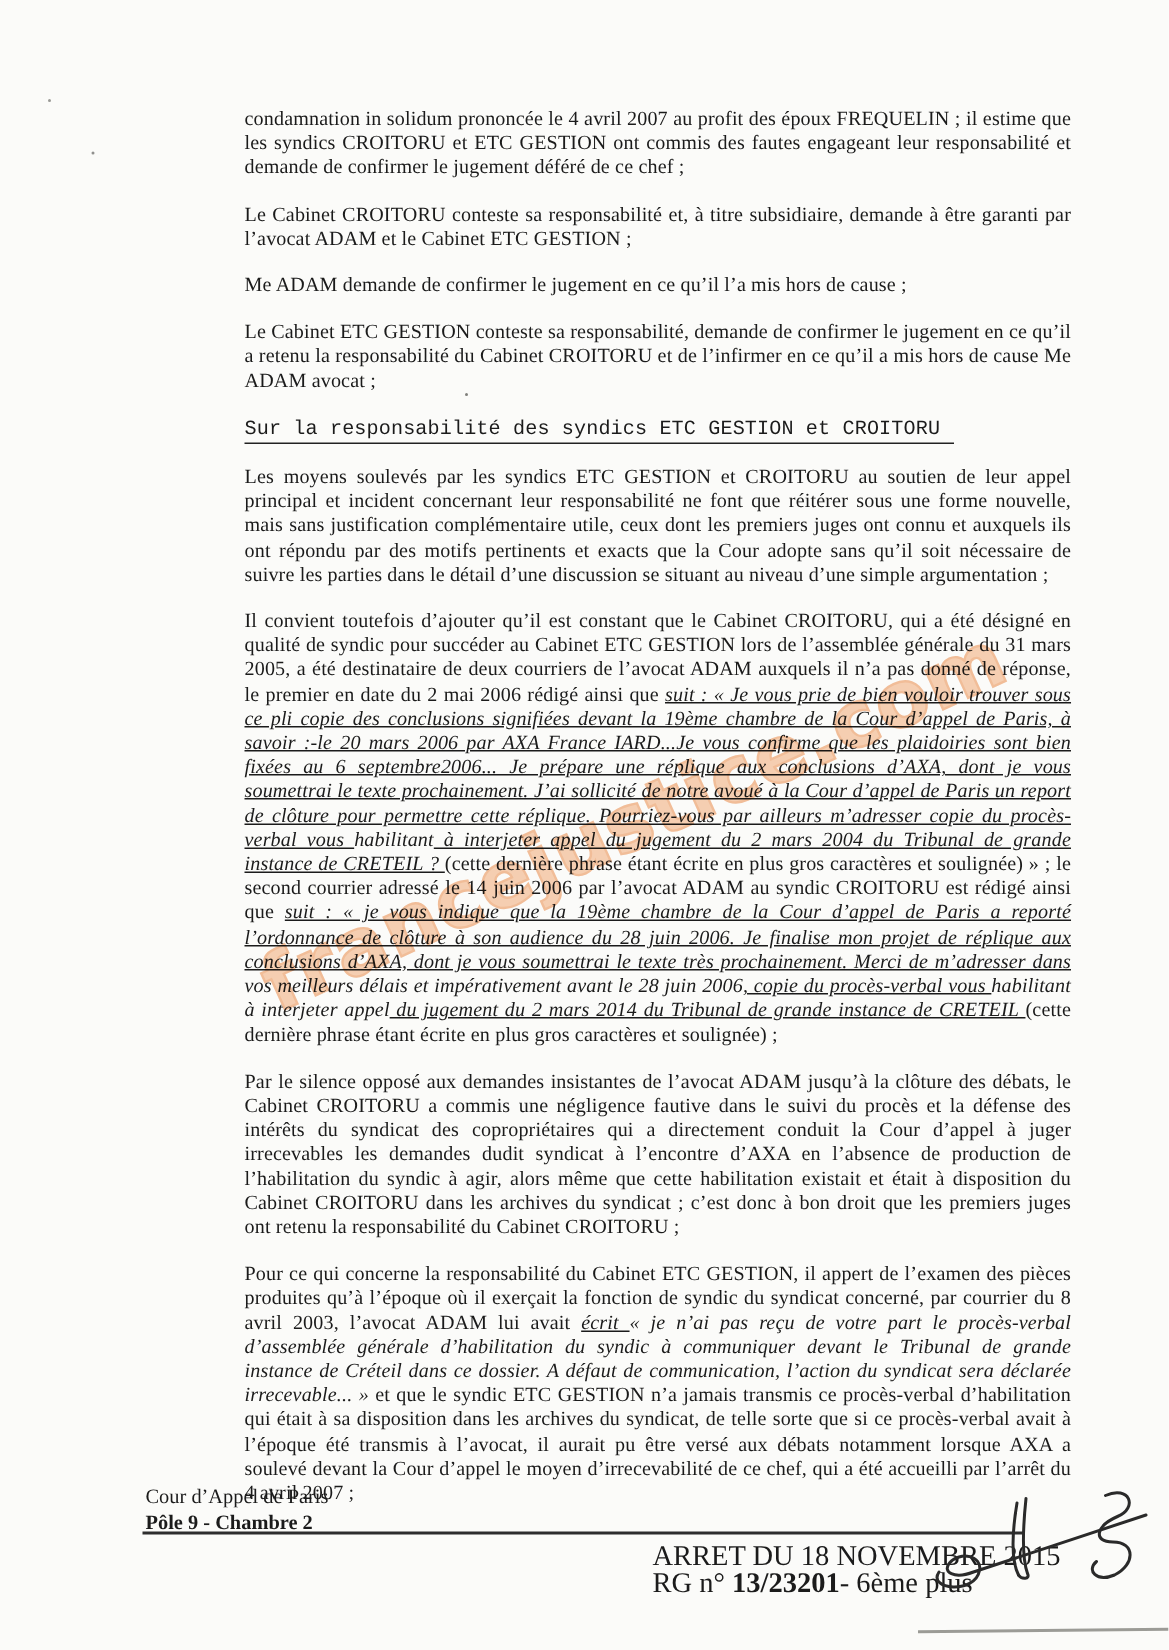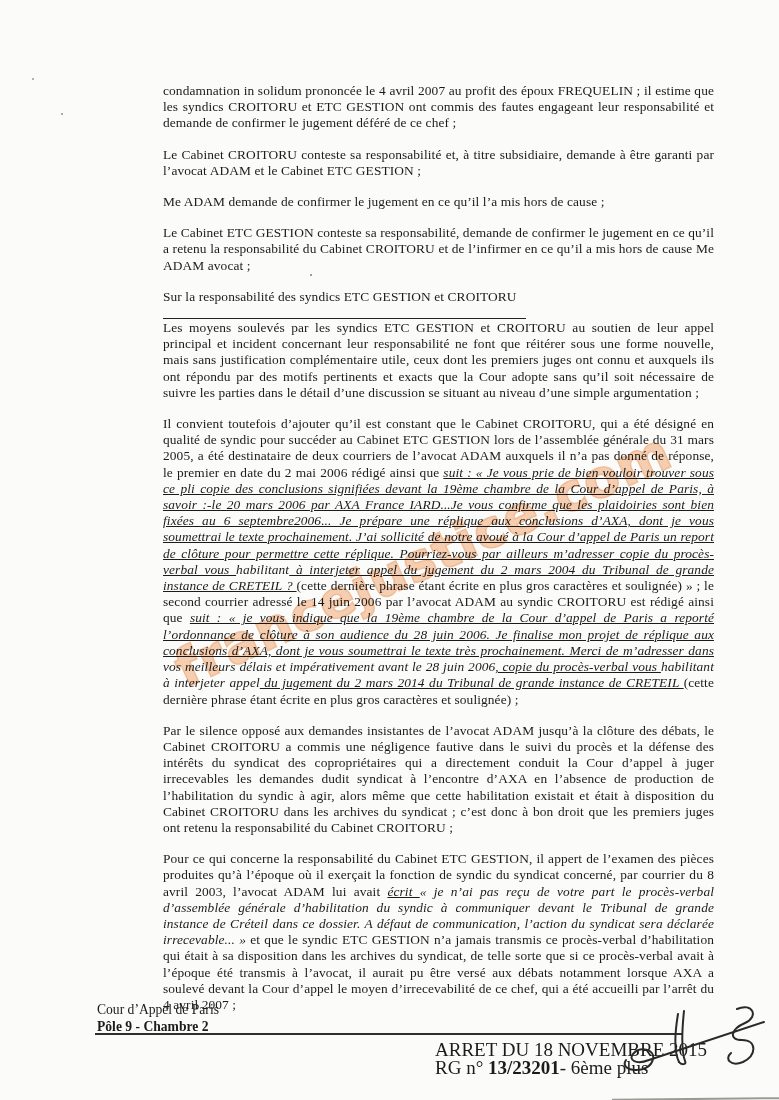--- a/index.html
+++ b/index.html
@@ -4,31 +4,31 @@
 <style>
   html,body{margin:0;padding:0;}
   body{
     width:779px;height:1100px;
     background:#fbfbf9;
     position:relative;
     overflow:hidden;
     font-family:"Liberation Serif","DejaVu Serif",serif;
     color:#1b1b1b;
   }
-  .page{position:absolute;inset:0;margin-top:12px;}
+  .page{position:absolute;inset:0;}
   .textcol{
     position:absolute;left:163px;top:71px;width:551px;
     font-size:13.4px;line-height:16.2px;
     text-align:justify;
     letter-spacing:.1px;
     z-index:1;
   }
   .textcol p{margin:0 0 15px 0;}
   .textcol p.heading{margin:2px 0 15px 0;}
-  .textcol p.heading span{border-bottom:1.2px solid #222;padding-right:9px;padding-bottom:14px;}
+  .textcol p.heading span{border-bottom:1.2px solid #222;padding-right:9px;padding-bottom:1px;font-family:Liberation Mono, monospace;}
   .seg-n{font-style:normal;font-weight:normal;}
   .seg-i{font-style:italic;text-decoration:underline;}
   .seg-bi{font-style:italic;font-weight:normal;}
   .watermark{
     position:absolute;left:88px;top:518px;width:670px;
     transform:rotate(-24.5deg);
     transform-origin:50% 50%;
     font-family:"DejaVu Sans","Liberation Sans",sans-serif;
     font-weight:bold;
     font-size:52px;

